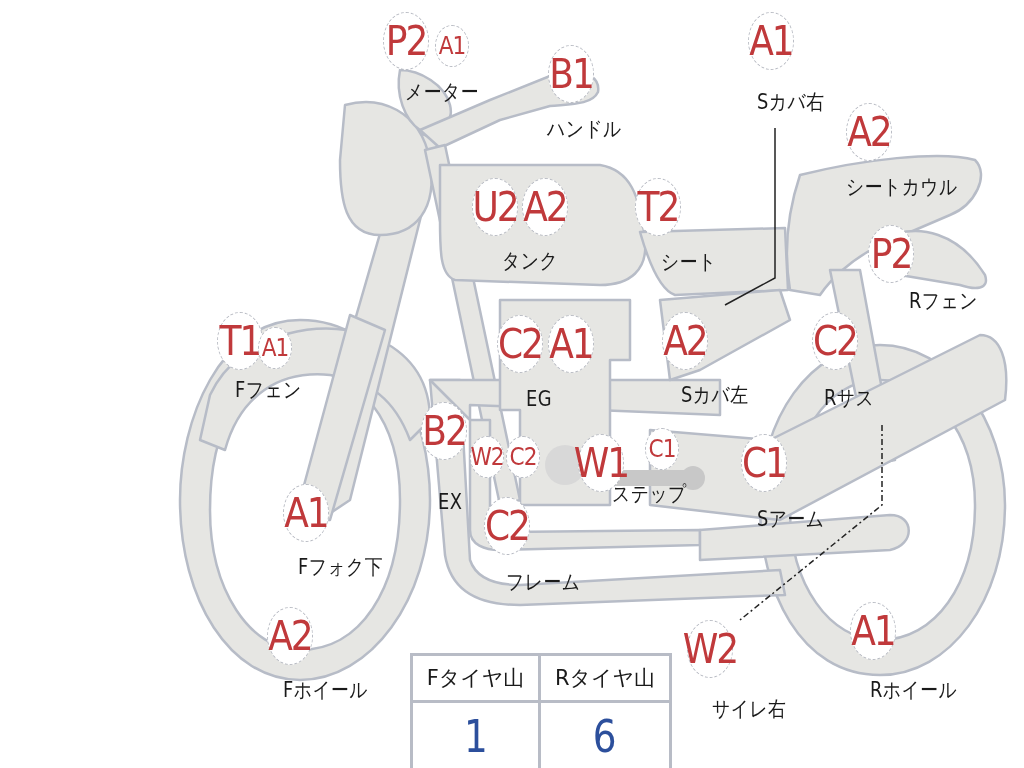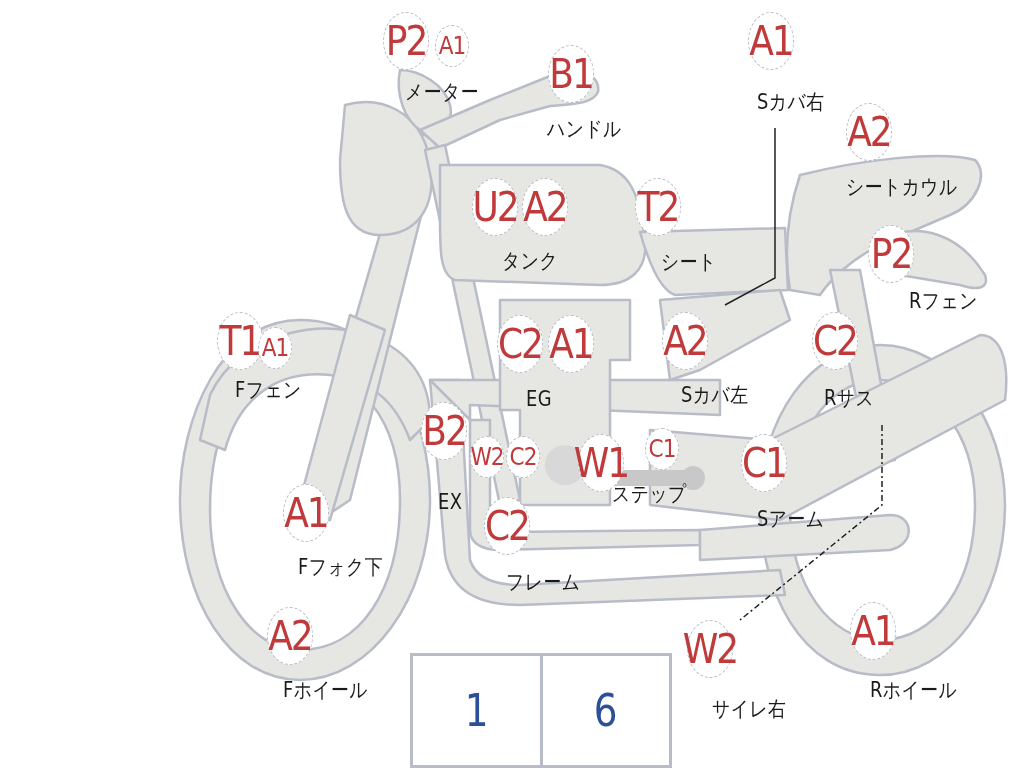--- a/index.html
+++ b/index.html
@@ -166,18 +166,22 @@
   <div class="badge lg" style="left:687px;top:620px;">W2</div>
   <div class="label" style="left:712px;top:695px;">サイレ右</div>
 </div>
 <div>
   <div class="badge lg" style="left:850px;top:602px;">A1</div>
   <div class="label" style="left:870px;top:676px;">Rホイール</div>
 </div>
 
 <table id="tire-table">
   <tbody>
+      <tr>
+    <td class="th">Fタイヤ山</td>
+    <td class="th">Rタイヤ山</td>
+  </tr>
   <tr>
     <td class="tv">1</td>
     <td class="tv">6</td>
   </tr>
 </tbody>
   </table>
 
 </body></html>

